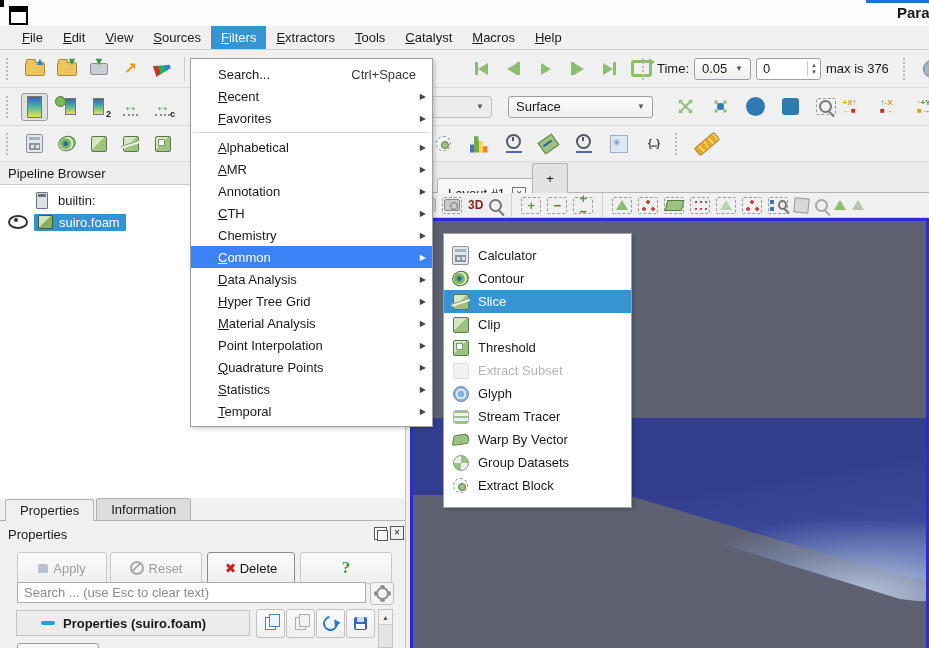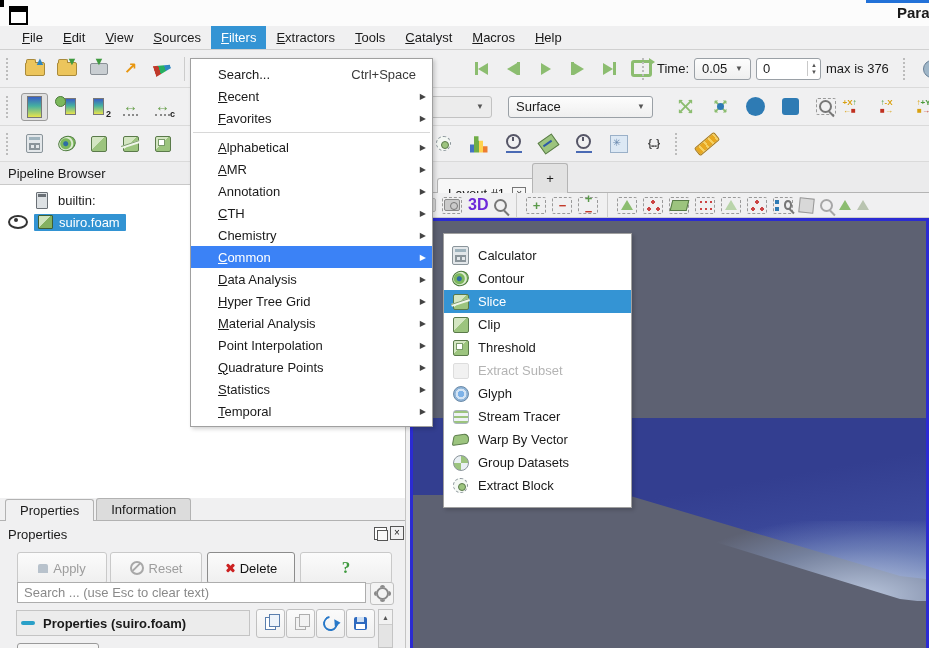--- a/index.html
+++ b/index.html
@@ -131,21 +131,21 @@
   .xred{position:relative;width:10px;height:10px}
   .xred::before,.xred::after{content:"";position:absolute;left:4px;top:0;width:3px;height:10px;background:#cc2222;border-radius:1px}
   .xred::before{transform:rotate(45deg)}.xred::after{transform:rotate(-45deg)}
   .slashic{width:10px;height:10px;border:2px solid #a8a8a8;border-radius:50%;position:relative}
   .slashic::after{content:"";position:absolute;left:-1px;top:3px;width:11px;height:2px;background:#a8a8a8;transform:rotate(-45deg)}
   .stampic{width:10px;height:9px;background:#b8c2cc;border-radius:2px 2px 0 0;position:relative}
   .qgreen{color:#3f9a3f;font-weight:bold;font-size:17px;font-family:"Liberation Serif",serif}
   .searchbox{position:absolute;left:17px;top:84px;width:349px;height:21px;border:1px solid #adadad;background:#fff;display:flex;align-items:center;padding-left:6px;box-sizing:border-box;color:#8a8a8a}
   .gearbtn{position:absolute;left:370px;top:84px;width:22px;height:21px;border:1px solid #c0c0c0;border-radius:3px;background:#f4f4f4;display:flex;align-items:center;justify-content:center}
   .gear{width:9px;height:9px;border-radius:50%;border:2px solid #8a8a8a;box-shadow:0 -6px 0 -4px #8a8a8a,0 6px 0 -4px #8a8a8a,-6px 0 0 -4px #8a8a8a,6px 0 0 -4px #8a8a8a}
-  .secbox{position:absolute;left:16px;top:112px;width:234px;height:26px;border:1px solid #c4c4c4;background:#ececec;display:flex;align-items:center;gap:8px;padding-left:4px;box-sizing:border-box;font-weight:bold}
+  .secbox{position:absolute;left:16px;top:112px;width:234px;height:26px;border:1px solid #c4c4c4;background:#ececec;display:flex;align-items:center;gap:8px;padding-left:24px;box-sizing:border-box;font-weight:bold}
   .cyandash{width:14px;height:4px;border-radius:2px;background:#2aa0c8}
   .miniact{position:absolute;top:111px;width:27px;height:27px;border:1px solid #c0c0c0;border-radius:3px;background:linear-gradient(#fbfbfb,#efefef);display:flex;align-items:center;justify-content:center}
   .copyic{width:9px;height:11px;background:#fff;border:1px solid #5b7fae;position:relative}
   .copyic::before{content:"";position:absolute;left:3px;top:-4px;width:9px;height:11px;background:#eef4fb;border:1px solid #5b7fae}
   .copyic.gray,.copyic.gray::before{border-color:#adadad;background:#f2f2f2}
   .refreshic{width:11px;height:11px;border:2.5px solid #2878c8;border-radius:50%;border-top-color:transparent;transform:rotate(35deg);position:relative}
   .refreshic::after{content:"";position:absolute;right:-3px;top:-3px;border-left:6px solid #2878c8;border-top:4px solid transparent;border-bottom:4px solid transparent;transform:rotate(-40deg)}
   .saveic{width:13px;height:13px;background:#2e6ac0;border-radius:2px;position:relative}
   .saveic::before{content:"";position:absolute;left:3px;top:0;width:7px;height:5px;background:#cfe0f4}
   .saveic::after{content:"";position:absolute;left:2px;bottom:1px;width:9px;height:5px;background:#fff}
@@ -514,21 +514,21 @@
   </div>
 
   <div class="abs vp-toolbar">
     <span class="expander" style="left:-3px;top:6px">▶</span>
     <span class="vicon" style="opacity:.55">
         <span class="cam"></span>
       </span>
     <span class="vicon dashbox">
         <span class="cam" style="width:14px;height:10px"></span>
       </span>
-    <span class="vicon" style="font-weight:bold;font-size:16px;color:#6d28d9">3D</span>
+    <span class="vicon" style="font-weight:bold;font-size:12px;color:#7f1d1d">3D</span>
     <span class="vicon">
         <span class="magnifier"></span>
       </span>
     <span class="vsep"></span>
     <span class="vicon dashbox">
         <span class="plus-g">+</span>
       </span>
     <span class="vicon dashbox">
         <span class="minus-r">−</span>
       </span>

